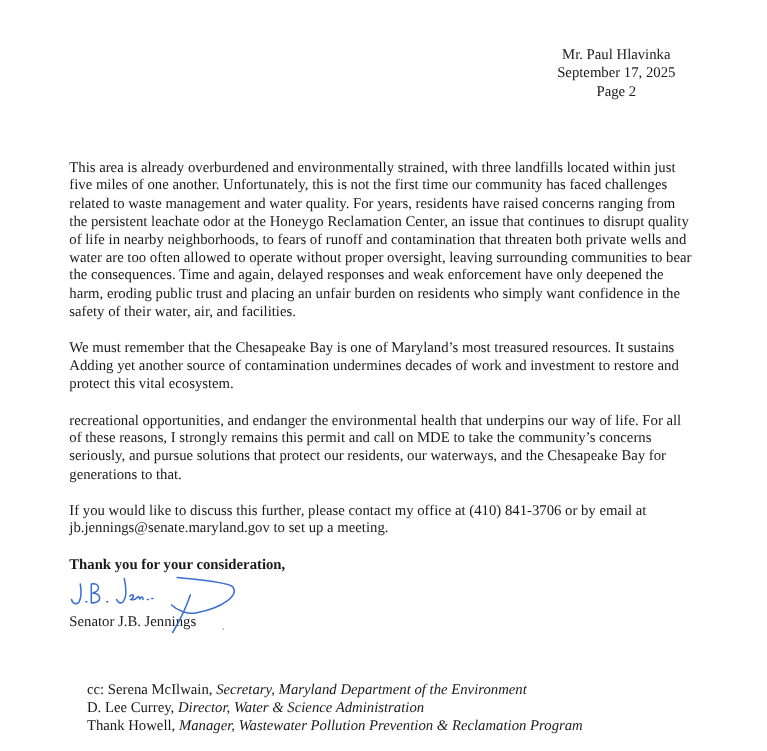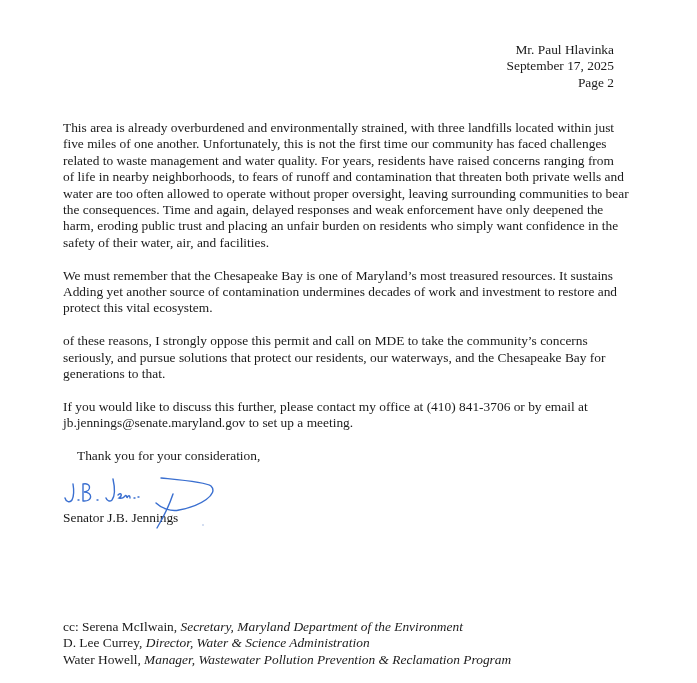--- a/index.html
+++ b/index.html
@@ -2,63 +2,65 @@
 <html><head>
   <meta charset="utf-8">
   <style>
     html, body { margin: 0; padding: 0; background: #ffffff; }
     body {
       width: 697px; height: 683px; overflow: hidden; position: relative;
       font-family: "Liberation Serif", serif; color: #1a1a1a;
       font-size: 13.4px; line-height: 16.4px;
     }
     .header {
-      position: absolute; right: 83px; top: 42px; text-align: right;
+      position: absolute; right: 83px; top: 42px; text-align: center;
     }
     .header div { white-space: nowrap; }
     .body {
-      position: absolute; left: 63px; top: 120px; width: 590px;
+      position: absolute; left: 63px; top: 144px; width: 590px;
     }
     .para { margin: 0 0 16.4px 0; }
     .line { display: block; white-space: nowrap; }
-    .closing { margin: 14px; }
+    .closing { margin: 0; font-weight: bold; }
     .sig-wrap { position: relative; height: 32px; margin-top: 4px; }
     .sig-wrap svg { position: absolute; left: -2px; top: -8px; }
     .senator { margin: 0; }
-    .cc { position: absolute; left: 63px; top: 619px; }
+    .cc { position: absolute; left: 79px; top: 619px; }
     .cc div { white-space: nowrap; }
     .cc em { font-style: italic; }
   </style>
 </head>
 <body>
 
 <div class="header">
   <div>Mr. Paul Hlavinka</div>
   <div>September 17, 2025</div>
   <div>Page 2</div>
 </div>
 
 <div class="body">
   <p class="para">
     <span class="line">This area is already overburdened and environmentally strained, with three landfills located within just</span>
     <span class="line">five miles of one another. Unfortunately, this is not the first time our community has faced challenges</span>
     <span class="line">related to waste management and water quality. For years, residents have raised concerns ranging from</span>
+    <span class="line">the persistent leachate odor at the Honeygo Reclamation Center, an issue that continues to disrupt quality</span>
     <span class="line">of life in nearby neighborhoods, to fears of runoff and contamination that threaten both private wells and</span>
     <span class="line">water are too often allowed to operate without proper oversight, leaving surrounding communities to bear</span>
     <span class="line">the consequences. Time and again, delayed responses and weak enforcement have only deepened the</span>
     <span class="line">harm, eroding public trust and placing an unfair burden on residents who simply want confidence in the</span>
     <span class="line">safety of their water, air, and facilities.</span>
   </p>
   <p class="para">
     <span class="line">We must remember that the Chesapeake Bay is one of Maryland’s most treasured resources. It sustains</span>
     <span class="line">Adding yet another source of contamination undermines decades of work and investment to restore and</span>
     <span class="line">protect this vital ecosystem.</span>
   </p>
   <p class="para">
-    <span class="line">of these reasons, I strongly oppose this permit and call on MDE to take the community’s concerns</span>
+    <span class="line">recreational opportunities, and endanger the environmental health that underpins our way of life. For all</span>
+    <span class="line">of these reasons, I strongly remains this permit and call on MDE to take the community’s concerns</span>
     <span class="line">seriously, and pursue solutions that protect our residents, our waterways, and the Chesapeake Bay for</span>
     <span class="line">generations to that.</span>
   </p>
   <p class="para">
     <span class="line">If you would like to discuss this further, please contact my office at (410) 841-3706 or by email at</span>
     <span class="line">jb.jennings@senate.maryland.gov to set up a meeting.</span>
   </p>
   <p class="closing">Thank you for your consideration,</p>
   <div class="sig-wrap">
     <svg width="170" height="60" viewBox="0 0 170 60">
@@ -88,15 +90,15 @@
 </div>
 
 <div class="cc">
   <div>
     <span>cc: </span><span>Serena McIlwain, </span><em>Secretary, Maryland Department of the Environment</em>
   </div>
   <div>
     <span>D. Lee Currey, </span><em>Director, Water &amp; Science Administration</em>
   </div>
   <div>
-    <span>Water Howell, </span><em>Manager, Wastewater Pollution Prevention &amp; Reclamation Program</em>
+    <span>Thank Howell, </span><em>Manager, Wastewater Pollution Prevention &amp; Reclamation Program</em>
   </div>
 </div>
 
 </body></html>

